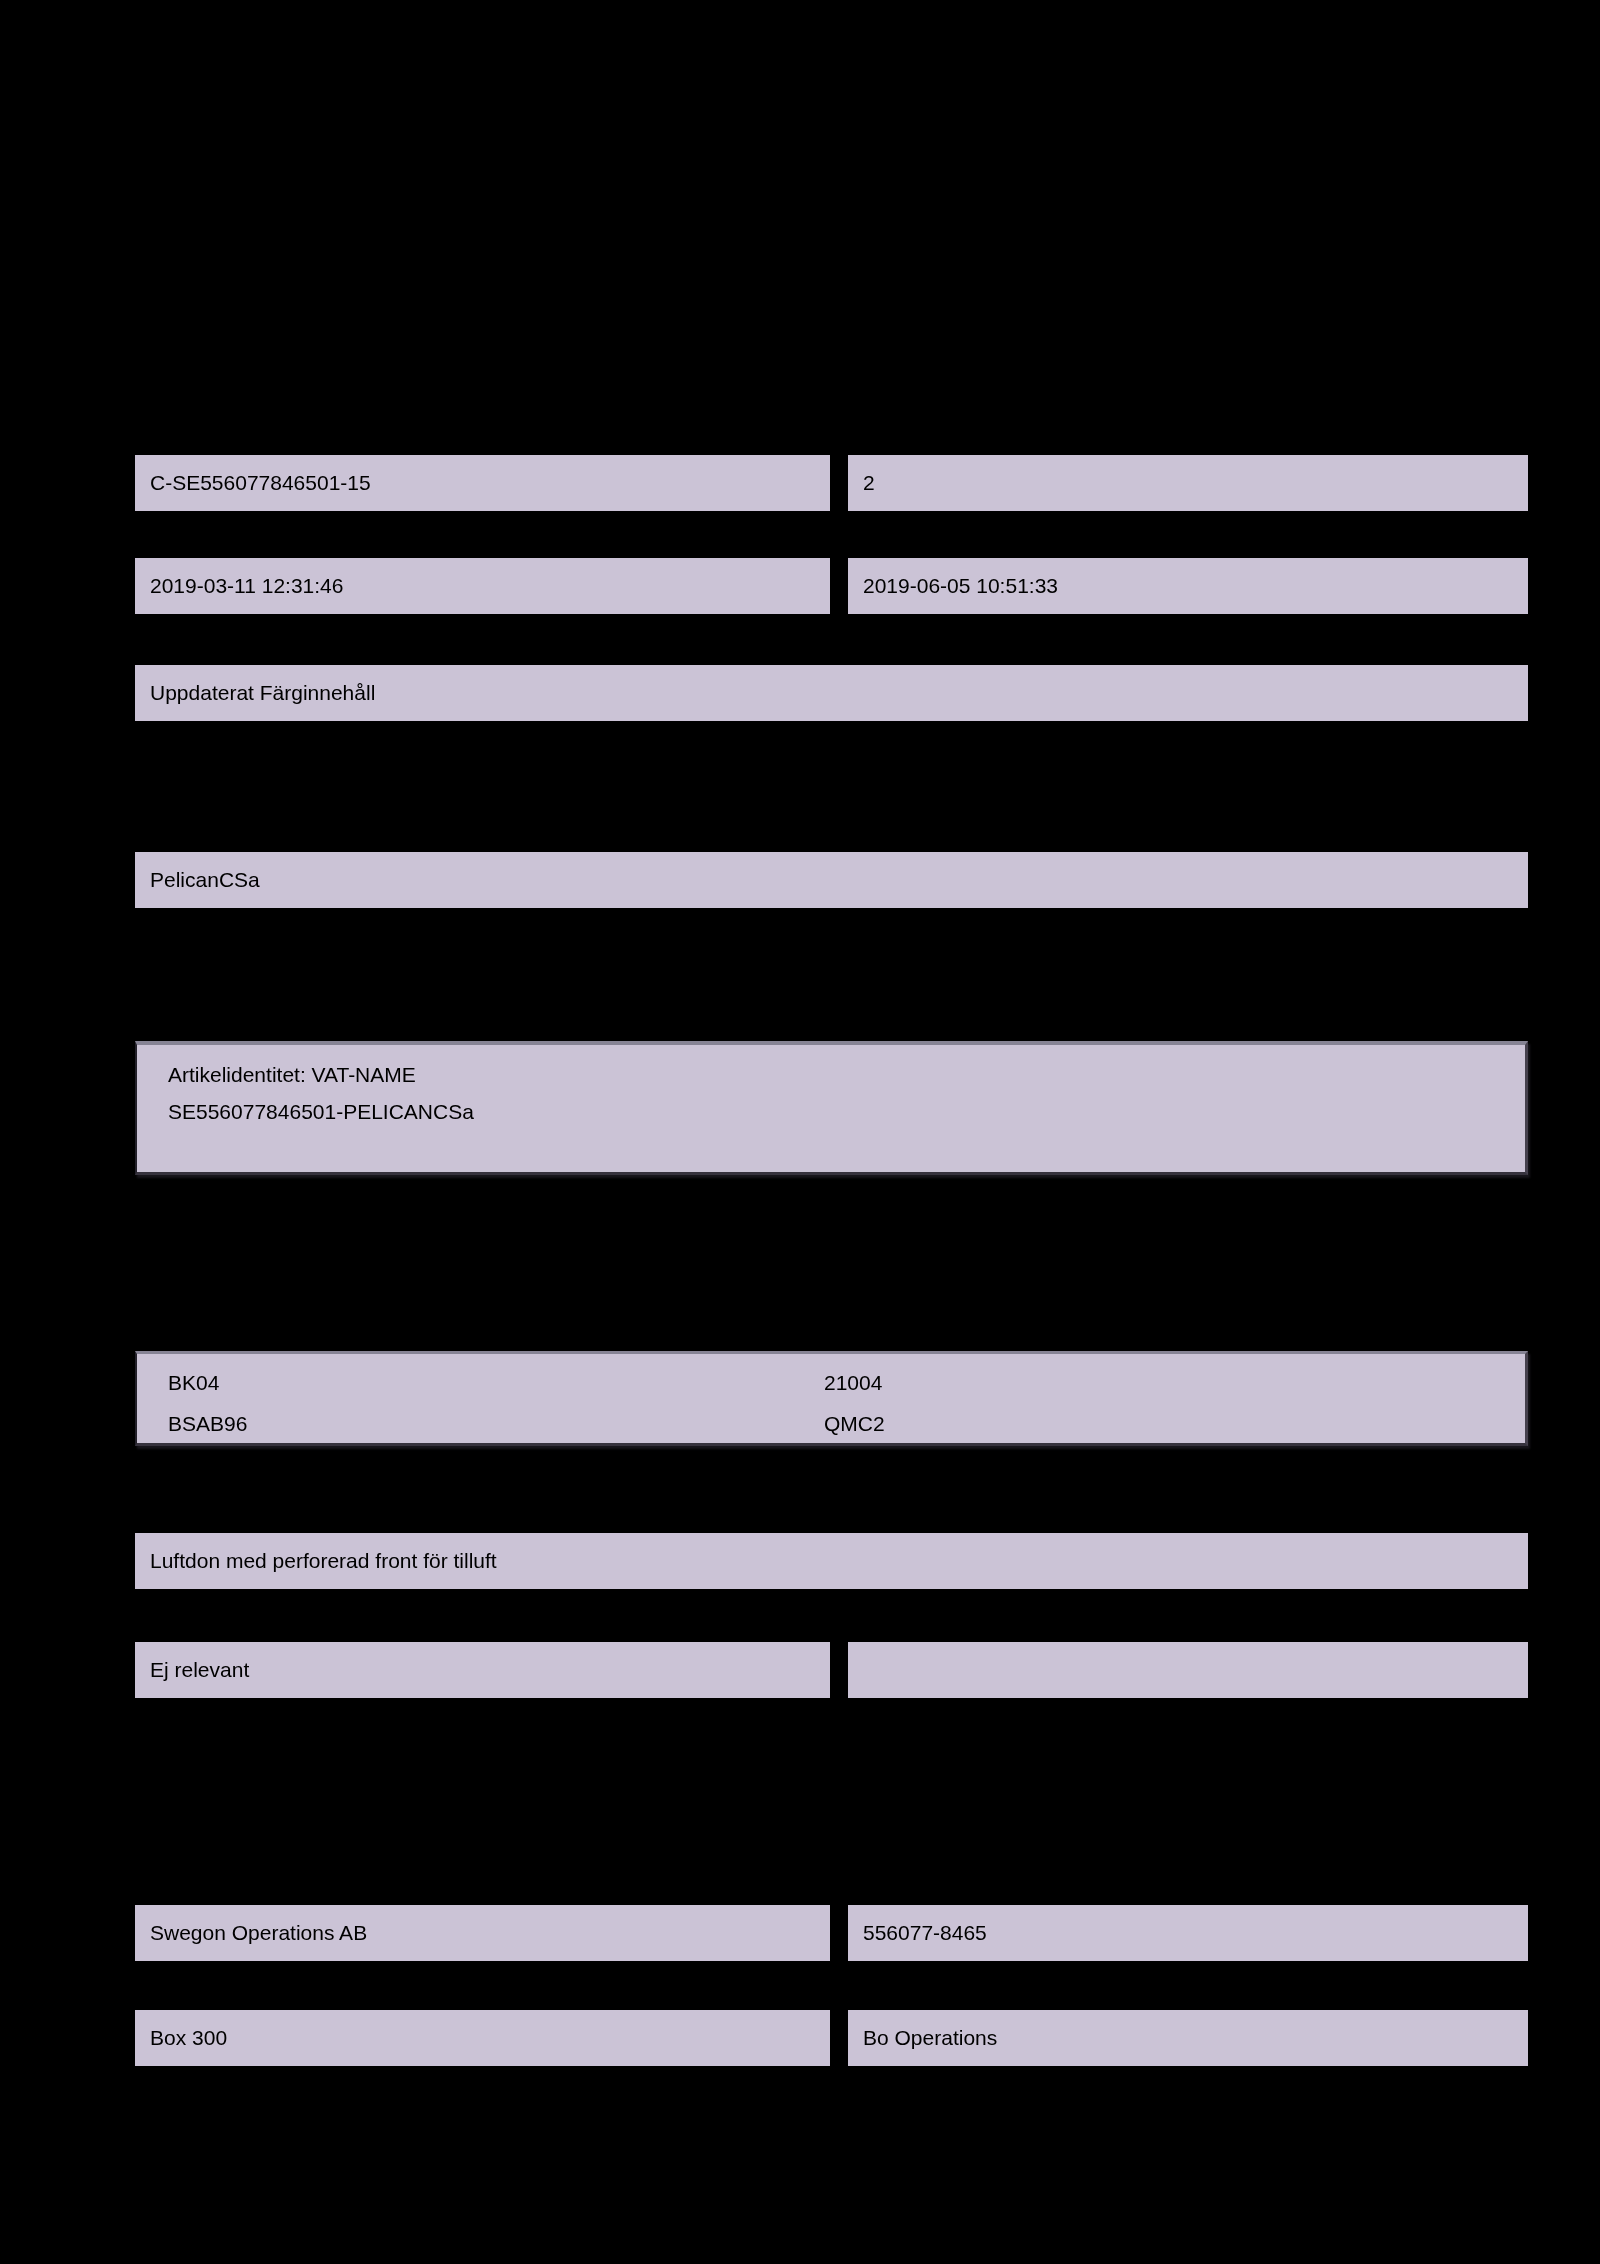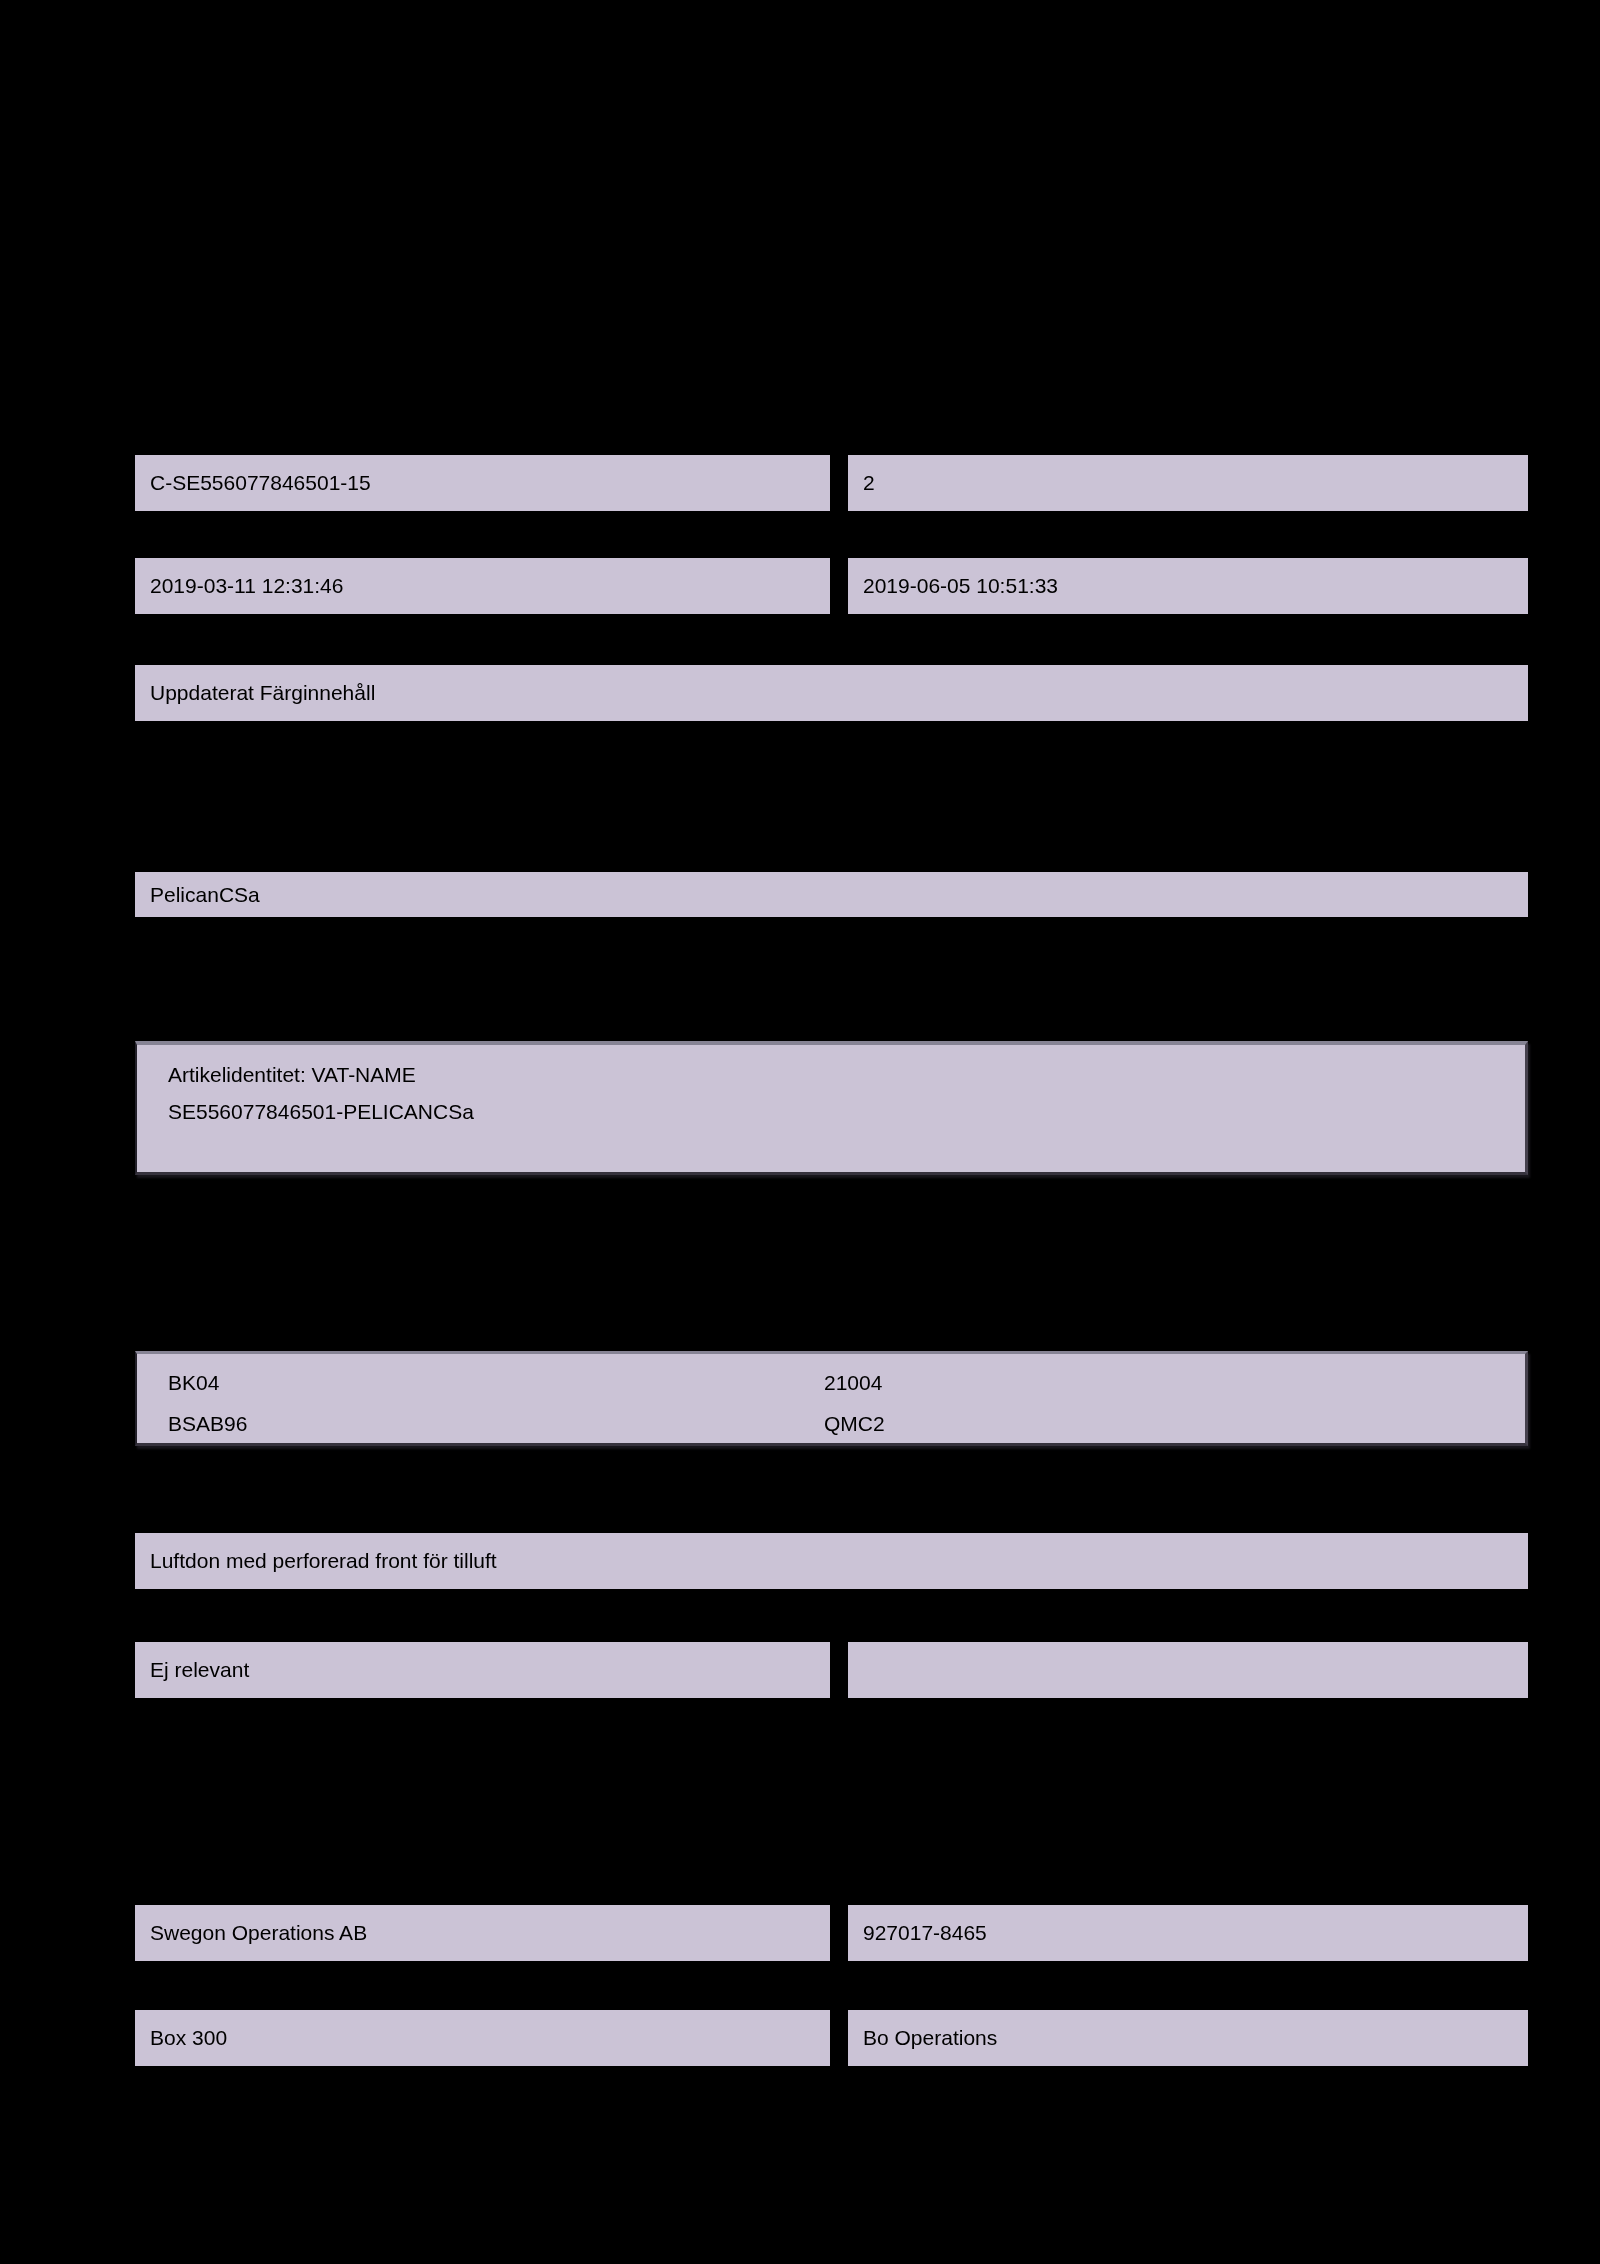--- a/index.html
+++ b/index.html
@@ -57,21 +57,21 @@
   .classgrid .cell {
     line-height: 41px;
     white-space: nowrap;
   }
   
   #f-docid     { left: 135px; top: 455px;  width: 695px;  height: 56px; }
   #f-version   { left: 848px; top: 455px;  width: 680px;  height: 56px; }
   #f-created   { left: 135px; top: 558px;  width: 695px;  height: 56px; }
   #f-updated   { left: 848px; top: 558px;  width: 680px;  height: 56px; }
   #f-note      { left: 135px; top: 665px;  width: 1393px; height: 56px; }
-  #f-product   { left: 135px; top: 872px;  width: 1393px; height: 45px; }
+  #f-product   { left: 135px; top: 852px;  width: 1393px; height: 56px; }
   #f-article   { left: 135px; top: 1041px; width: 1393px; height: 134px; }
   #f-class     { left: 135px; top: 1351px; width: 1393px; height: 95px;  border-top-width: 3px; }
   #f-desc      { left: 135px; top: 1533px; width: 1393px; height: 56px; }
   #f-relevance { left: 135px; top: 1642px; width: 695px;  height: 56px; }
   #f-empty     { left: 848px; top: 1642px; width: 680px;  height: 56px; }
   #f-company   { left: 135px; top: 1905px; width: 695px;  height: 56px; }
   #f-orgnr     { left: 848px; top: 1905px; width: 680px;  height: 56px; }
   #f-address   { left: 135px; top: 2010px; width: 695px;  height: 56px; }
   #f-contact   { left: 848px; top: 2010px; width: 680px;  height: 56px; }
 </style>
@@ -101,18 +101,18 @@
     <div class="cell">BSAB96</div>
     <div class="cell">QMC2</div>
   </div>
 
   <div class="fld" id="f-relevance">Ej relevant</div>
 
   <div class="fld" id="f-desc">Luftdon med perforerad front för tilluft</div>
   <div class="fld" id="f-empty"></div>
 
   <div class="fld" id="f-company">Swegon Operations AB</div>
-  <div class="fld" id="f-orgnr">927017-8465</div>
+  <div class="fld" id="f-orgnr">556077-8465</div>
 
   <div class="fld" id="f-address">Box 300</div>
   <div class="fld" id="f-contact">Bo Operations</div>
 
 </div>
 
 </body></html>

